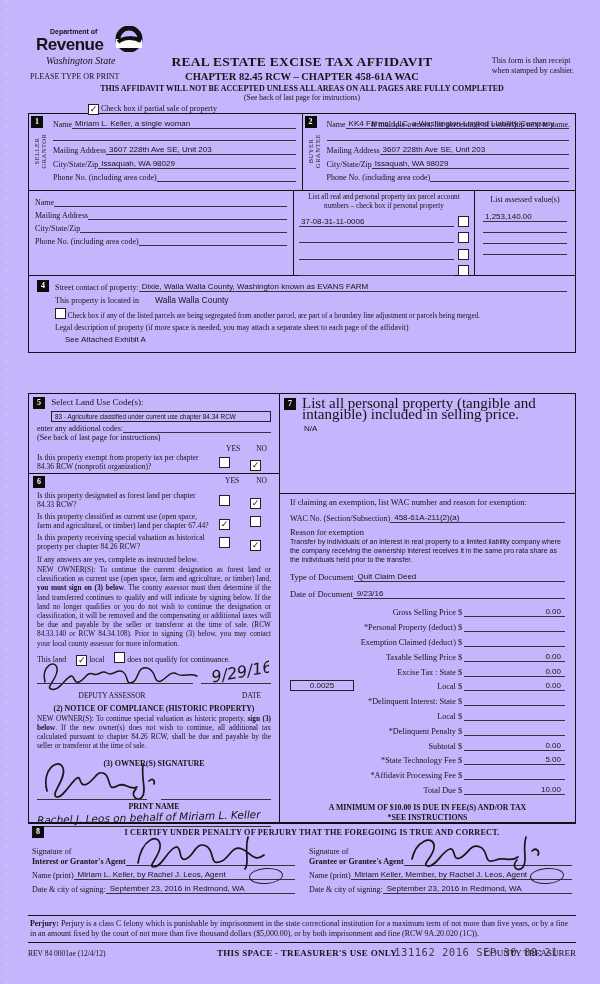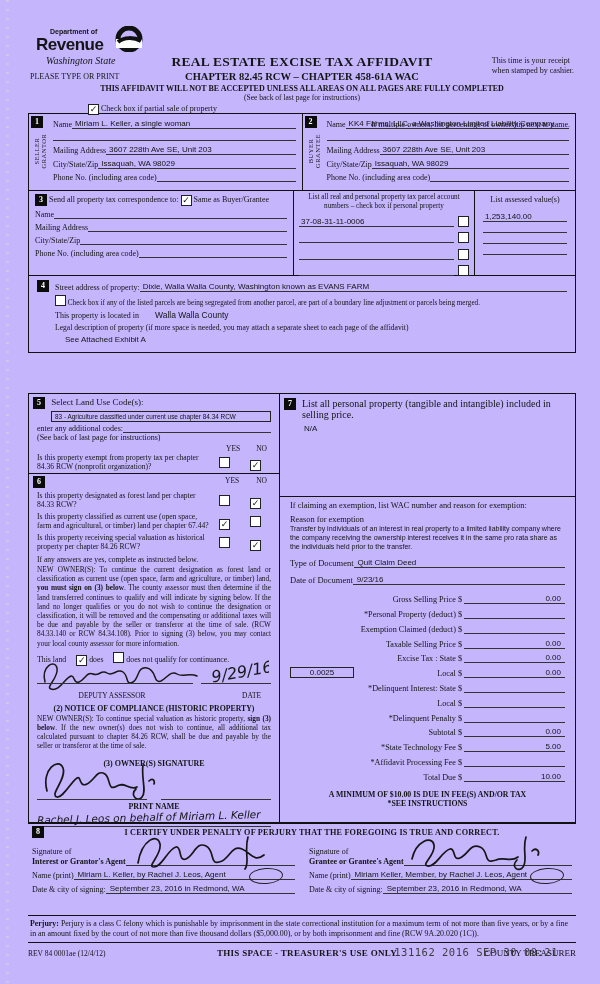--- a/index.html
+++ b/index.html
@@ -140,21 +140,21 @@
         <div class="l3">Washington State</div>
         <svg class="logo-mark" viewBox="0 0 30 26">
           <circle cx="15" cy="13" r="11" fill="none" stroke="#111" stroke-width="5"></circle>
           <path d="M2,13 L28,13 L28,22 L2,22 Z" fill="#fcfcfa"></path>
           <path d="M4,16 C10,11 20,11 27,15" stroke="#111" stroke-width="4" fill="none"></path>
         </svg>
       </div>
       <div class="title">REAL ESTATE EXCISE TAX AFFIDAVIT</div>
       <div class="chapter">CHAPTER 82.45 RCW – CHAPTER 458-61A WAC</div>
       <div class="receipt">
-        <div>This time is your receipt</div>
+        <div>This form is than receipt</div>
         <div>when stamped by cashier.</div>
       </div>
       <div class="please">PLEASE TYPE OR PRINT</div>
       <div class="warn">THIS AFFIDAVIT WILL NOT BE ACCEPTED UNLESS ALL AREAS ON ALL PAGES ARE FULLY COMPLETED</div>
       <div class="seeback">(See back of last page for instructions)</div>
       <div class="partialrow">
         <span style="margin-left:60px;">
           <span class="cb">✓</span>
           <span class="lab">Check box if partial sale of property</span>
         </span>
@@ -216,26 +216,20 @@
         </div>
         <div class="fillrow">
           <span class="lab">Phone No. (including area code)</span>
           <span class="fill"></span>
         </div>
       </div>
     </div>
 
     <div class="box3">
       <div class="c3a">
-        <div style="font-size:8px;">
-          <span class="badge">3</span>
-          <span>Send all property tax correspondence to:</span>
-          <span class="cb">✓</span>
-          <span>Same as Buyer/Grantee</span>
-        </div>
         <div class="fillrow">
             <span class="lab">Name</span>
             <span class="fill"></span>
           </div>
         <div class="fillrow">
             <span class="lab">Mailing Address</span>
             <span class="fill"></span>
           </div>
         <div class="fillrow">
             <span class="lab">City/State/Zip</span>
@@ -279,30 +273,30 @@
           </div>
         <div class="pr" style="margin-top:10px;">
             <span class="fill"></span>
           </div>
       </div>
     </div>
 
     <div class="box4">
       <div class="fillrow" style="margin-top:0;">
         <span class="badge" style="margin-right:6px;">4</span>
-        <span class="lab">Street address of property:</span>
+        <span class="lab">Street contact of property:</span>
         <span class="fill val">Dixie, Walla Walla County, Washington known as EVANS FARM</span>
+      </div>
+      <div class="b4row" style="margin-left:18px;">
+        <span>This property is located in</span>
+        <span class="val" style="margin-left:14px;font-size:8.5px;">Walla Walla County</span>
       </div>
       <div class="b4row" style="margin-left:18px;font-size:7.2px;">
         <span class="cb"></span>
         <span>Check box if any of the listed parcels are being segregated from another parcel, are part of a boundary line adjustment or parcels being merged.</span>
-      </div>
-      <div class="b4row" style="margin-left:18px;">
-        <span>This property is located in</span>
-        <span class="val" style="margin-left:14px;font-size:8.5px;">Walla Walla County</span>
       </div>
       <div class="b4row" style="margin-left:18px;font-size:7.6px;">Legal description of property (if more space is needed, you may attach a separate sheet to each page of the affidavit)</div>
       <div class="b4row val" style="margin-left:28px;">See Attached Exhibit A</div>
     </div>
 
     <div class="spacer"></div>
 
     <div class="mainbox">
 
       <div class="mcl">
@@ -354,21 +348,21 @@
             <span class="qc"><span class="cb"></span></span>
             <span class="qc"><span class="cb">✓</span></span>
           </div>
           <div style="font-size:7.6px;margin-top:4px;">If any answers are yes, complete as instructed below.</div>
 
           <div class="para"><span>NEW OWNER(S): To continue the current designation as forest land or classification as current use (open space, farm and agriculture, or timber) land, </span><b>you must sign on (3) below</b><span>. The county assessor must then determine if the land transferred continues to qualify and will indicate by signing below. If the land no longer qualifies or you do not wish to continue the designation or classification, it will be removed and the compensating or additional taxes will be due and payable by the seller or transferor at the time of sale. (RCW 84.33.140 or RCW 84.34.108). Prior to signing (3) below, you may contact your local county assessor for more information.</span></div>
 
           <div class="qualify">
             <span>This land</span>
             <span class="cb" style="margin-left:8px;">✓</span>
-            <span>does</span>
+            <span>local</span>
             <span class="cb" style="margin-left:8px;"></span>
             <span>does not qualify for continuance.</span>
             <svg class="sig" style="left:0px;top:4px;" width="165" height="36" viewBox="0 0 165 36">
               <path d="M8,26 C4,10 18,3 20,12 C22,22 8,31 14,33 C22,36 28,22 34,20 C38,19 36,28 42,26 C48,24 50,15 56,18 C62,21 64,13 70,17 C76,21 80,12 86,16 C92,20 88,30 96,26 C102,23 100,10 110,12 C120,14 116,28 124,25 C130,22 134,14 140,18 C146,22 152,16 160,20" fill="none" stroke="#191919" stroke-width="1.5" stroke-linecap="round"></path>
             </svg>
             <svg class="sig" style="right:2px;top:2px;" width="62" height="34" viewBox="0 0 62 34">
               <text x="4" y="24" transform="rotate(-10 30 17)" font-family="DejaVu Sans, sans-serif" font-style="italic" font-size="16" fill="#191919">9/29/16</text>
             </svg>
             <div style="position:absolute;left:0;right:78px;bottom:6px;border-bottom:1px solid #333;"></div>
             <div style="position:absolute;right:0;width:70px;bottom:6px;border-bottom:1px solid #333;"></div>
@@ -396,26 +390,30 @@
             <div class="handwrite" style="position:absolute;left:0;top:0;">Rachel J. Leos on behalf of Miriam L. Keller</div>
             <div style="position:absolute;left:0;right:0;bottom:2px;border-bottom:1px solid #333;"></div>
           </div>
         </div>
       </div>
 
       <div class="mcr">
         <div class="s7">
           <div style="display:flex;">
             <span class="badge" style="margin-left:-6px;margin-right:6px;">7</span>
-            <span style="font-size:10px;line-height:11px;flex:1;">List all  personal property (tangible and intangible) included in selling price.</span>
+            <span style="font-size:15px;line-height:11px;flex:1;">List all  personal property (tangible and intangible) included in selling price.</span>
           </div>
           <div class="val" style="margin-left:14px;margin-top:4px;">N/A</div>
         </div>
         <div class="s7x">
           <div style="font-size:8.4px;">If claiming an exemption, list WAC number and reason for exemption:</div>
+          <div class="wacrow">
+            <span>WAC No. (Section/Subsection)</span>
+            <span class="fill val">458-61A-211(2)(a)</span>
+          </div>
           <div style="font-size:8.4px;margin-top:5px;">Reason for exemption</div>
           <div class="reason">Transfer by individuals of an interest in real property to a limited liability company where the company receiving the ownership interest receives it in the same pro rata share as the individuals held prior to the transfer.</div>
 
           <div class="docrow">
             <span>Type of Document</span>
             <span class="fill val">Quit Claim Deed</span>
           </div>
           <div class="docrow">
             <span>Date of Document</span>
             <span class="fill val">9/23/16</span>

